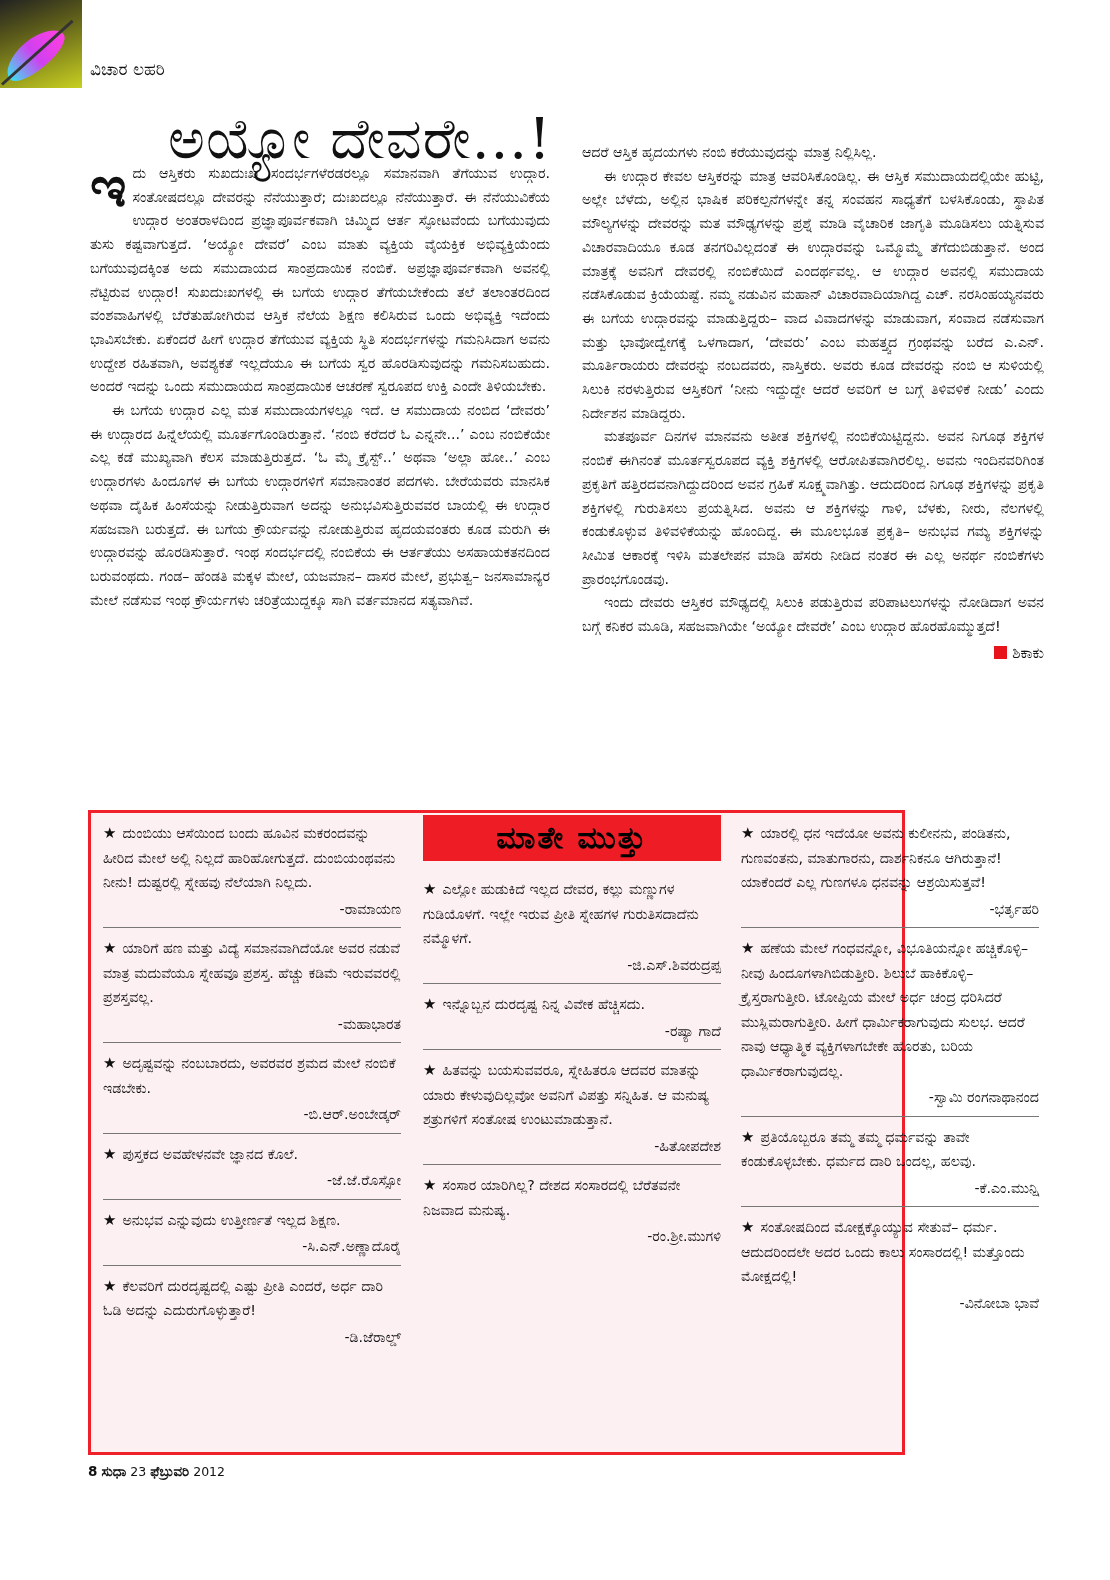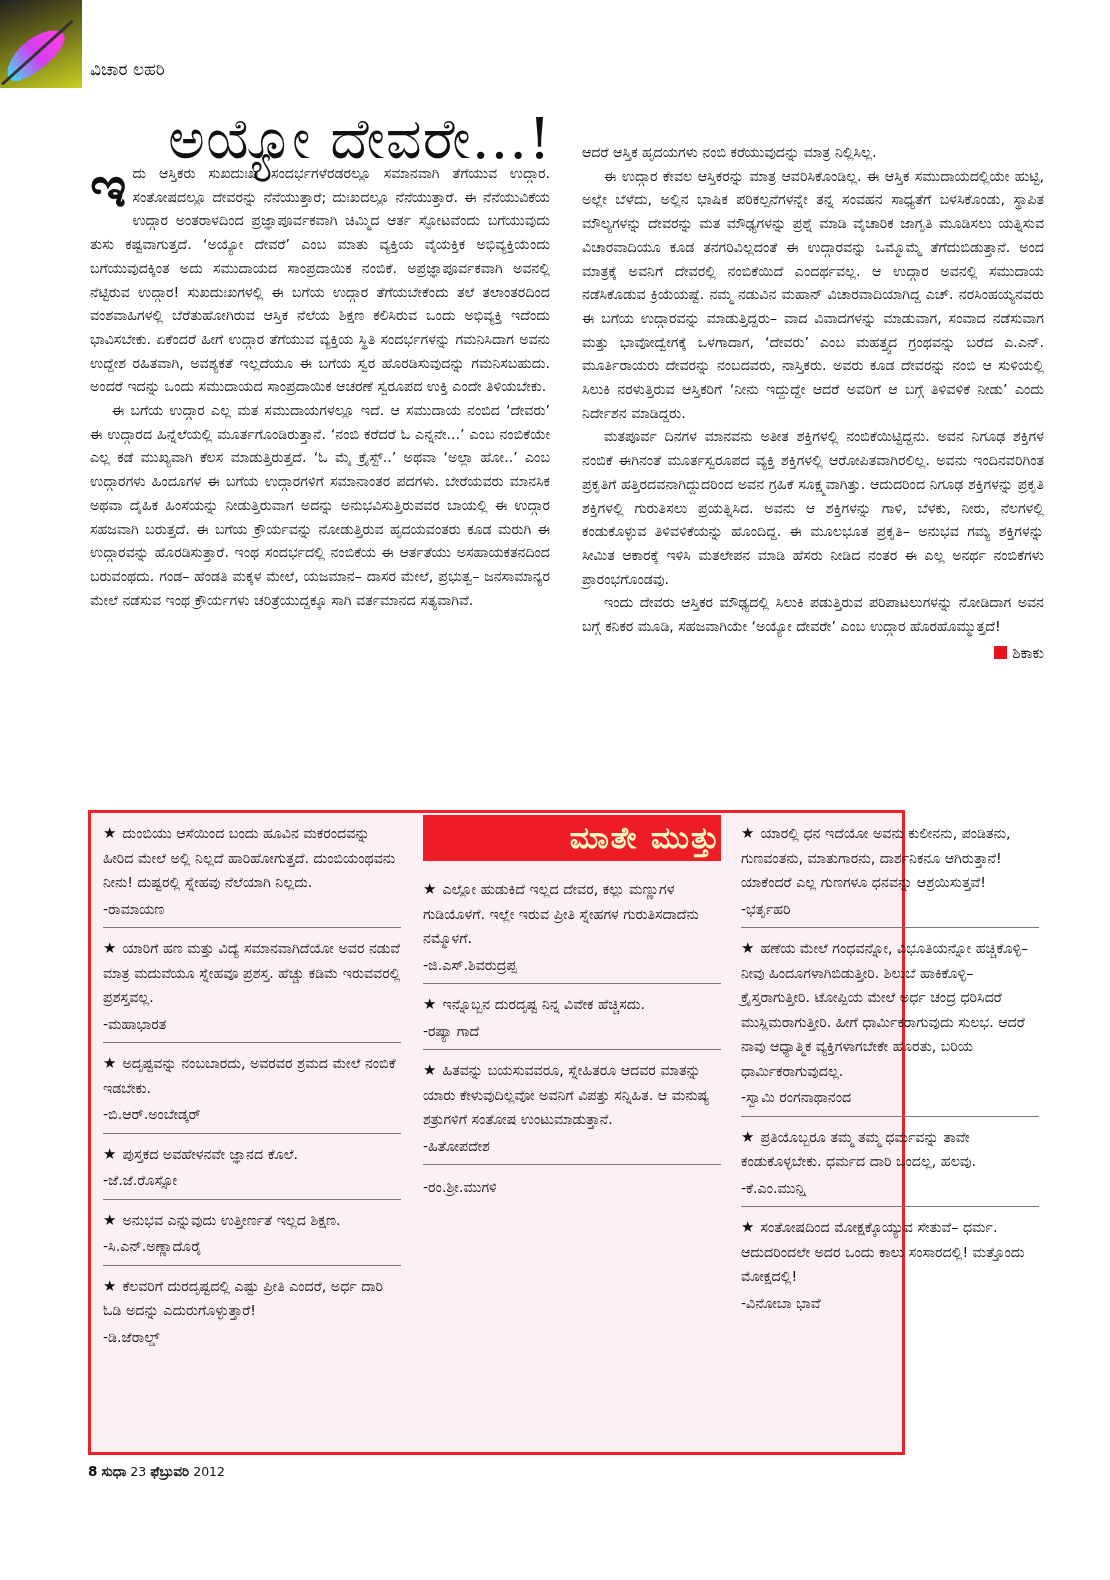--- a/index.html
+++ b/index.html
@@ -17,25 +17,25 @@
   .col-left{left:90px;top:162px;width:460px;}
   .col-right{left:582px;top:105px;width:462px;margin-top:36px;}
   .dropcap{float:left;font-size:56px;line-height:46px;font-weight:bold;margin:2px 6px 0 0;}
   .byline{text-align:right;font-weight:normal;font-size:15px;margin-top:3px;}
   .byline .sq{display:inline-block;width:13px;height:13px;background:#e8141c;margin-right:5px;vertical-align:-1px;}
   .quote-box{position:absolute;left:88px;top:810px;width:817px;height:645px;border:3px solid #f0202a;background:#fdf0f3;box-sizing:border-box;}
   .qcol{position:absolute;top:0;width:298px;}
   .qcol.c1{left:12px;}
   .qcol.c2{left:332px;}
   .qcol.c3{left:650px;}
-  .box-title{margin:2px 0 8px 0;height:46px;background:#ee1c25;color:#fef9c3;font-size:30px;font-weight:bold;text-align:right;line-height:46px;letter-spacing:2px;}
+  .box-title{margin:2px 0 8px 0;height:46px;background:#ee1c25;color:#000000;font-size:30px;font-weight:bold;text-align:center;line-height:46px;letter-spacing:2px;}
   .quote{font-size:14.2px;line-height:24.5px;padding:8px 0 6px 0;border-bottom:1.5px solid #777;}
   .quote:last-child{border-bottom:none;}
   .quote .star{font-size:15px;margin-right:6px;}
-  .quote .author{text-align:left;margin-top:2px;}
+  .quote .author{text-align:right;margin-top:2px;}
   .footer{position:absolute;left:88px;top:1463px;font-size:12.5px;}
   .footer b{font-size:13.5px;}
 </style>
 </head>
 <body>
 
 <div class="logo">
   <div class="feather"></div>
   <div class="quill"></div>
 </div>
@@ -92,20 +92,21 @@
         </div>
         <div class="quote">
           <div><span class="star">★</span><span>ಇನ್ನೊಬ್ಬನ ದುರದೃಷ್ಟ ನಿನ್ನ ವಿವೇಕ ಹೆಚ್ಚಿಸದು.</span></div>
           <div class="author">-ರಷ್ಯಾ ಗಾದೆ</div>
         </div>
         <div class="quote">
           <div><span class="star">★</span><span>ಹಿತವನ್ನು ಬಯಸುವವರೂ, ಸ್ನೇಹಿತರೂ ಆದವರ ಮಾತನ್ನು ಯಾರು ಕೇಳುವುದಿಲ್ಲವೋ ಅವನಿಗೆ ವಿಪತ್ತು ಸನ್ನಿಹಿತ. ಆ ಮನುಷ್ಯ ಶತ್ರುಗಳಿಗೆ ಸಂತೋಷ ಉಂಟುಮಾಡುತ್ತಾನೆ.</span></div>
           <div class="author">-ಹಿತೋಪದೇಶ</div>
         </div>
         <div class="quote">
+          <div><span class="star">★</span><span>ಸಂಸಾರ ಯಾರಿಗಿಲ್ಲ? ದೇಶದ ಸಂಸಾರದಲ್ಲಿ ಬೆರೆತವನೇ ನಿಜವಾದ ಮನುಷ್ಯ.</span></div>
           <div class="author">-ರಂ.ಶ್ರೀ.ಮುಗಳಿ</div>
         </div>
       </div>
   </div>
   <div class="qcol c3" id="qc2">
       <div class="quote">
         <div><span class="star">★</span><span>ಯಾರಲ್ಲಿ ಧನ ಇದೆಯೋ ಅವನು ಕುಲೀನನು, ಪಂಡಿತನು, ಗುಣವಂತನು, ಮಾತುಗಾರನು, ದಾರ್ಶನಿಕನೂ ಆಗಿರುತ್ತಾನೆ! ಯಾಕೆಂದರೆ ಎಲ್ಲ ಗುಣಗಳೂ ಧನವನ್ನು ಆಶ್ರಯಿಸುತ್ತವೆ!</span></div>
         <div class="author">-ಭರ್ತೃಹರಿ</div>
       </div>
       <div class="quote">

